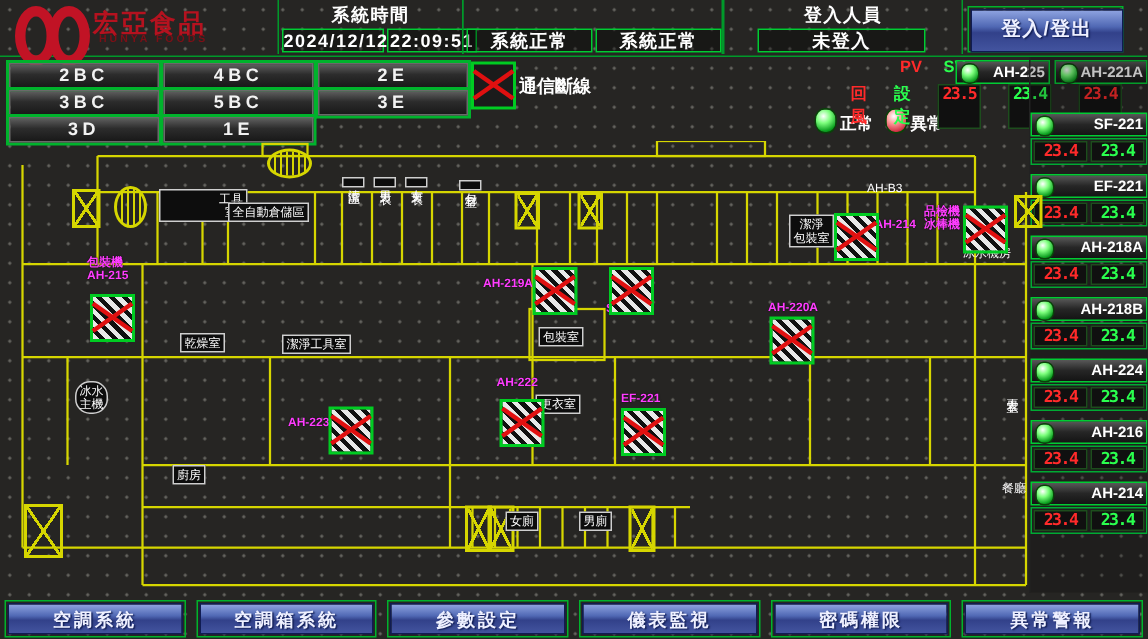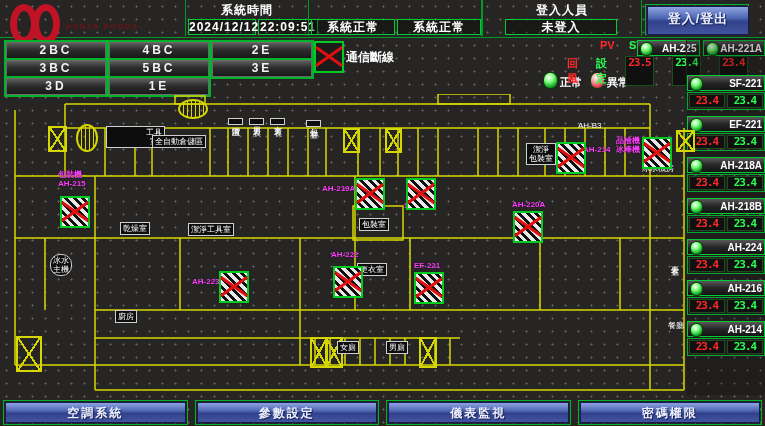--- a/index.html
+++ b/index.html
@@ -82,20 +82,21 @@
   .navframe{flex:1;border:1px solid #00b32c;padding:1px;}
   .navbtn{width:100%;height:100%;font-size:12px;letter-spacing:2px;line-height:21px;box-sizing:border-box;}
 </style>
 </head>
 <body>
 
 <div id="header">
   <div id="logo">
     <span class="ring" style="left:10px;"></span>
     <span class="ring" style="left:32px;"></span>
+    <span id="brand">宏亞食品</span>
     <span id="brandsub">HUNYA FOODS</span>
   </div>
 
   <div class="hsec" style="left:185px;width:122px;">
     <div class="hlabel">系統時間</div>
     <div class="hbox" style="left:2px;width:66px;">2024/12/12</div>
     <div class="hbox" style="left:72px;width:58px;">22:09:51</div>
   </div>
 
   <div class="hsec" style="left:308px;width:172px;">
@@ -337,26 +338,32 @@
     <div class="xicon dev" style="left: 219px; top: 271px; position: absolute;"></div>
     <div class="xicon dev" style="left: 333px; top: 266px; position: absolute;"></div>
   </div>
 
 <div id="nav">
 
     <div class="navframe">
       <div class="navbtn bluebtn">空調系統</div>
     </div>
 
+    <div class="navframe">
+      <div class="navbtn bluebtn">空調箱系統</div>
+    </div>
 
     <div class="navframe">
       <div class="navbtn bluebtn">參數設定</div>
     </div>
 
     <div class="navframe">
       <div class="navbtn bluebtn">儀表監視</div>
     </div>
 
     <div class="navframe">
       <div class="navbtn bluebtn">密碼權限</div>
     </div>
 
+    <div class="navframe">
+      <div class="navbtn bluebtn">異常警報</div>
+    </div>
   </div>
 
 </body></html>

